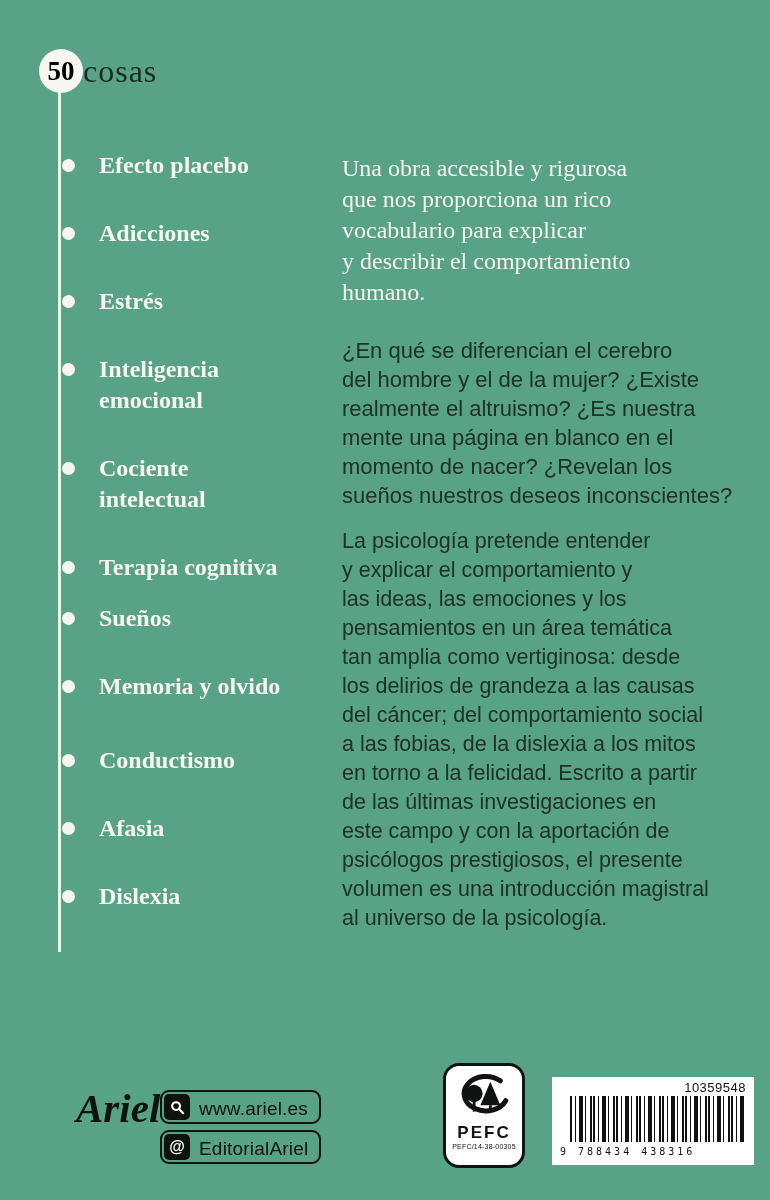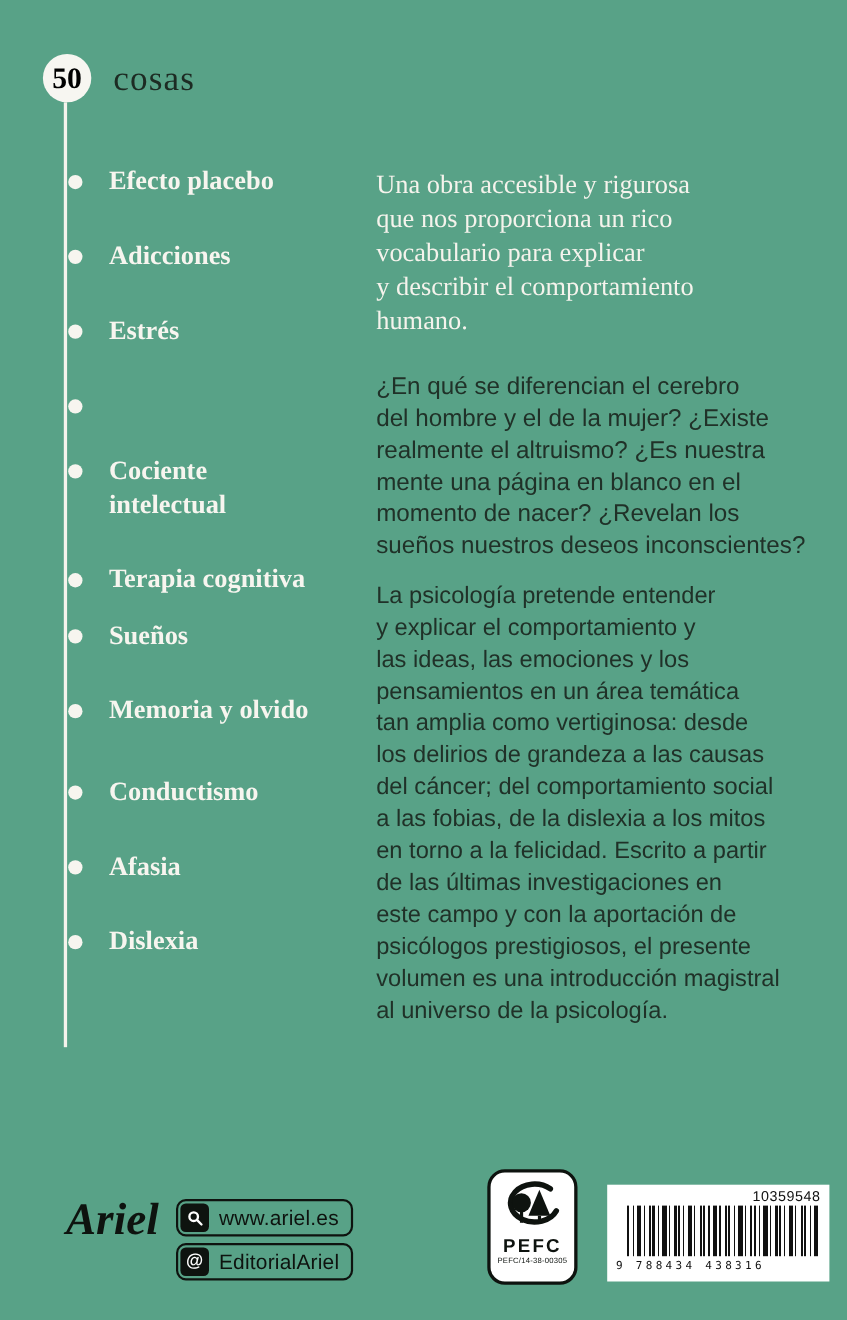--- a/index.html
+++ b/index.html
@@ -13,21 +13,21 @@
 
   
   .brand{position:absolute;left:39px;top:49px;display:flex;align-items:center;}
   .brand-circle{
     width:44px;height:44px;border-radius:50%;
     background:#f7f6f1;color:#000000;
     display:flex;align-items:center;justify-content:center;
     font-family:"Liberation Serif",serif;font-size:27px;font-weight:bold;
   }
   .brand-word{
-    margin-left:20px;color:#1d2b23;
+    margin-left:0;color:#1d2b23;
     font-family:"Liberation Serif",serif;font-size:32px;letter-spacing:1px;
   }
 
   
   .vline{position:absolute;left:58px;top:93px;width:3px;height:859px;background:#f5f3ec;}
 
   
   .topics{
     position:absolute;left:62px;top:150px;width:250px;
     list-style:none;margin:0;padding:0;
@@ -61,21 +61,21 @@
     font-size:22px;line-height:29px;
   }
   .para-body{
     top:527px;
     color:#203128;
     font-size:21.5px;line-height:29px;
   }
 
   
   .publisher-logo{
-    position:absolute;left:60px;top:1088px;
+    position:absolute;left:76px;top:1088px;
     color:#0e130f;font-family:"Liberation Serif",serif;
     font-style:italic;font-size:41px;line-height:40px;font-weight:600;
   }
   .links{position:absolute;left:160px;top:1090px;display:flex;flex-direction:column;gap:6px;}
   .link-pill{
     display:inline-flex;align-items:flex-end;gap:9px;
     border:2.5px solid #0e130f;border-radius:9px;
     padding:2px 11px 2px 2px;width:max-content;
     background:transparent;cursor:pointer;
   }
@@ -145,20 +145,22 @@
     <li>
         <span class="topic-bullet"></span>
         <span class="topic-label">Adicciones</span>
       </li>
     <li>
         <span class="topic-bullet"></span>
         <span class="topic-label">Estrés</span>
       </li>
     <li>
         <span class="topic-bullet"></span>
+        <span class="topic-label">Inteligencia
+emocional</span>
       </li>
     <li>
         <span class="topic-bullet"></span>
         <span class="topic-label">Cociente
 intelectual</span>
       </li>
     <li>
         <span class="topic-bullet"></span>
         <span class="topic-label">Terapia cognitiva</span>
       </li>

